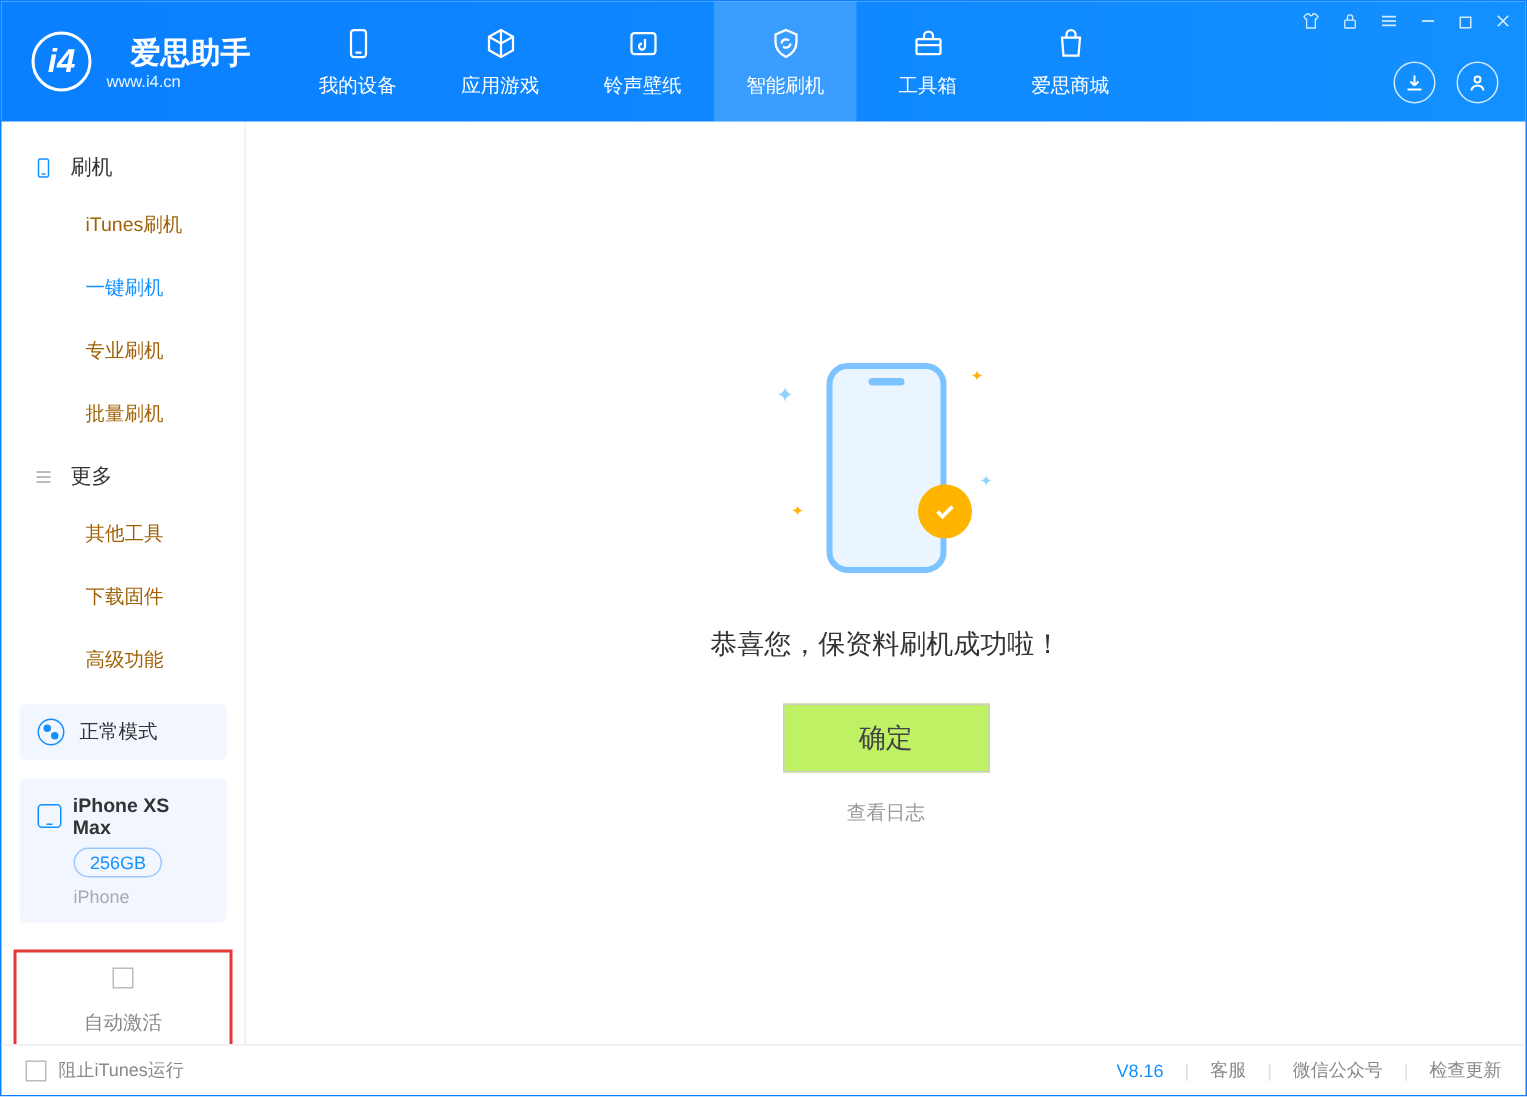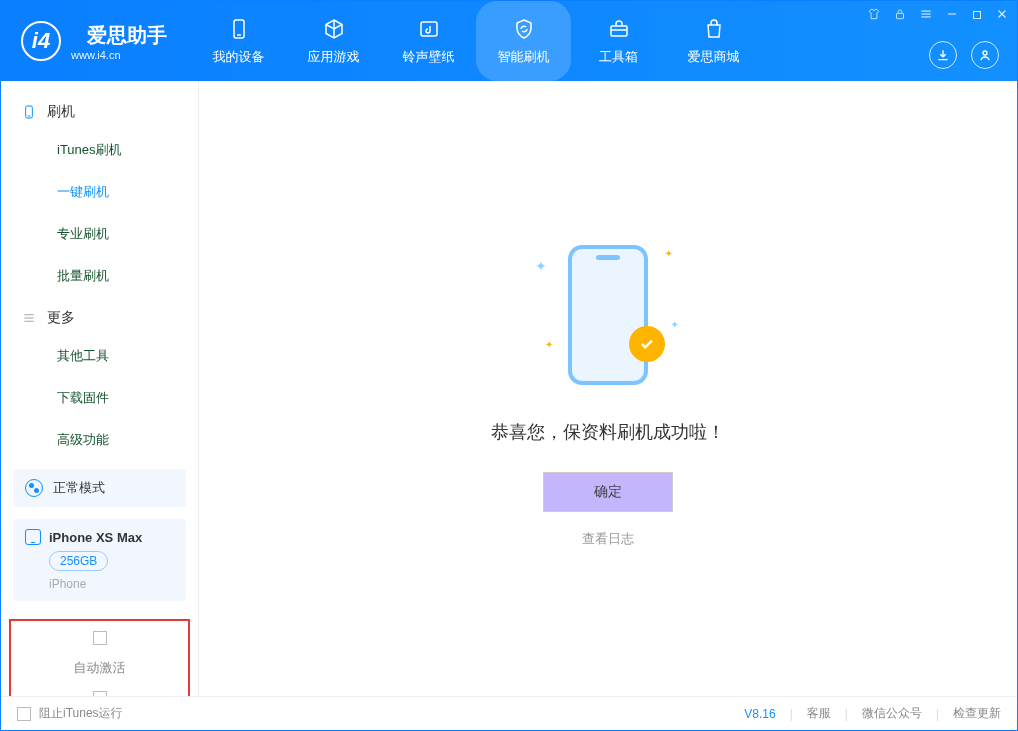--- a/index.html
+++ b/index.html
@@ -6,32 +6,32 @@
 body { background: #fff; }
 .window { width: 1018px; height: 731px; border: 1px solid #0a7fff; display: flex; flex-direction: column; position: relative; }
 .titlebar { height: 80px; background: linear-gradient(to right, #0a7fff, #1390ff); display: flex; align-items: center; color: #fff; position: relative; }
 .logo-area { display: flex; align-items: flex-end; padding-left: 20px; width: 190px; }
 .logo-icon { width: 40px; height: 40px; border: 2px solid #fff; border-radius: 50%; display: flex; align-items: center; justify-content: center; font-weight: bold; font-size: 22px; font-style: italic; }
 .logo-text { margin-left: 10px; }
 .logo-text .name { font-size: 20px; font-weight: bold; margin-left: 16px; }
 .logo-text .url { font-size: 11px; opacity: 0.9; }
 .nav-tabs { display: flex; height: 100%; }
 .nav-tab { width: 95px; display: flex; flex-direction: column; align-items: center; justify-content: center; cursor: pointer; font-size: 13px; gap: 6px; }
-.nav-tab.active { background: rgba(255,255,255,0.18); border-radius: 21px; }
+.nav-tab.active { background: rgba(255,255,255,0.18); }
 .nav-tab-icon { width: 26px; height: 26px; display: flex; align-items: center; justify-content: center; }
 .window-controls { position: absolute; right: 8px; top: 6px; display: flex; gap: 12px; align-items: center; }
 .window-controls span, .window-controls svg { cursor: pointer; opacity: 0.9; }
 .right-icons { position: absolute; right: 18px; bottom: 12px; display: flex; gap: 14px; }
 .circ-icon { width: 28px; height: 28px; border: 1.5px solid rgba(255,255,255,0.8); border-radius: 50%; display: flex; align-items: center; justify-content: center; cursor: pointer; }
 
 .body { flex: 1; display: flex; overflow: hidden; }
-.sidebar { width: 198px; border-right: 1px solid #eee; display: flex; flex-direction: column; }
+.sidebar { width: 163px; border-right: 1px solid #eee; display: flex; flex-direction: column; }
 .side-scroll { flex: 1; padding-top: 10px; }
 .side-group { padding: 12px 20px 8px; font-size: 14px; color: #333; display: flex; align-items: center; gap: 10px; }
-.side-item { padding: 12px 20px 12px 56px; font-size: 13px; color: #14532d; cursor: pointer; }
+.side-item { padding: 12px 20px 12px 56px; font-size: 13px; color: #a16207; cursor: pointer; }
 .side-item.active { color: #1390ff; }
 
 .mode-box { margin: 8px 12px; background: #f2f7ff; border-radius: 4px; padding: 10px 12px; display: flex; align-items: center; gap: 10px; font-size: 13px; color: #333; }
 .mode-icon { width: 18px; height: 18px; border: 1.5px solid #1390ff; border-radius: 50%; position: relative; }
 .mode-icon::before, .mode-icon::after { content:""; position:absolute; width:5px; height:5px; background:#1390ff; border-radius:50%; }
 .mode-icon::before { top:3px; left:3px; }
 .mode-icon::after { bottom:3px; right:3px; }
 
 .device-box { margin: 4px 12px 10px; background: #f2f7ff; border-radius: 4px; padding: 10px 12px; font-size: 13px; }
 .device-box .row1 { display:flex; align-items:center; gap:8px; color:#333; font-weight:bold; }
@@ -49,21 +49,21 @@
 .phone-shape::before { content:""; position:absolute; top:6px; left:50%; transform:translateX(-50%); width:24px; height:5px; background:#7cc4ff; border-radius:3px; }
 .check-badge { position:absolute; right:28px; bottom:38px; width:36px; height:36px; background:#ffb400; border-radius:50%; display:flex; align-items:center; justify-content:center; }
 .check-badge svg { width:20px; height:20px; }
 .sparkle { position:absolute; color:#8fd0ff; font-size:14px; }
 .sp1 { left:12px; top:28px; }
 .sp2 { right:20px; top:18px; font-size:10px; color:#ffb400; }
 .sp3 { right:14px; bottom:70px; font-size:10px; }
 .sp4 { left:22px; bottom:50px; font-size:10px; color:#ffb400; }
 
 .success-text { font-size: 18px; color: #333; margin-bottom: 28px; }
-.ok-btn { border: 1px solid #ccc; background: #c4b5fd; padding: 10px 50px; font-size: 14px; color: #444; cursor: pointer; margin-bottom: 18px; }
+.ok-btn { border: 1px solid #ccc; background: #bef264; padding: 10px 50px; font-size: 18px; color: #444; cursor: pointer; margin-bottom: 18px; }
 .view-log { font-size: 13px; color: #999; cursor: pointer; }
 
 .statusbar { height: 34px; border-top: 1px solid #eee; display: flex; align-items: center; padding: 0 16px; font-size: 12px; color: #888; }
 .statusbar .left { display: flex; align-items: center; gap: 8px; }
 .statusbar .right { margin-left: auto; display: flex; align-items: center; gap: 14px; }
 .statusbar .sep { color: #ddd; }
 .status-link { cursor: pointer; }
 </style>
 </head>
 <body>

